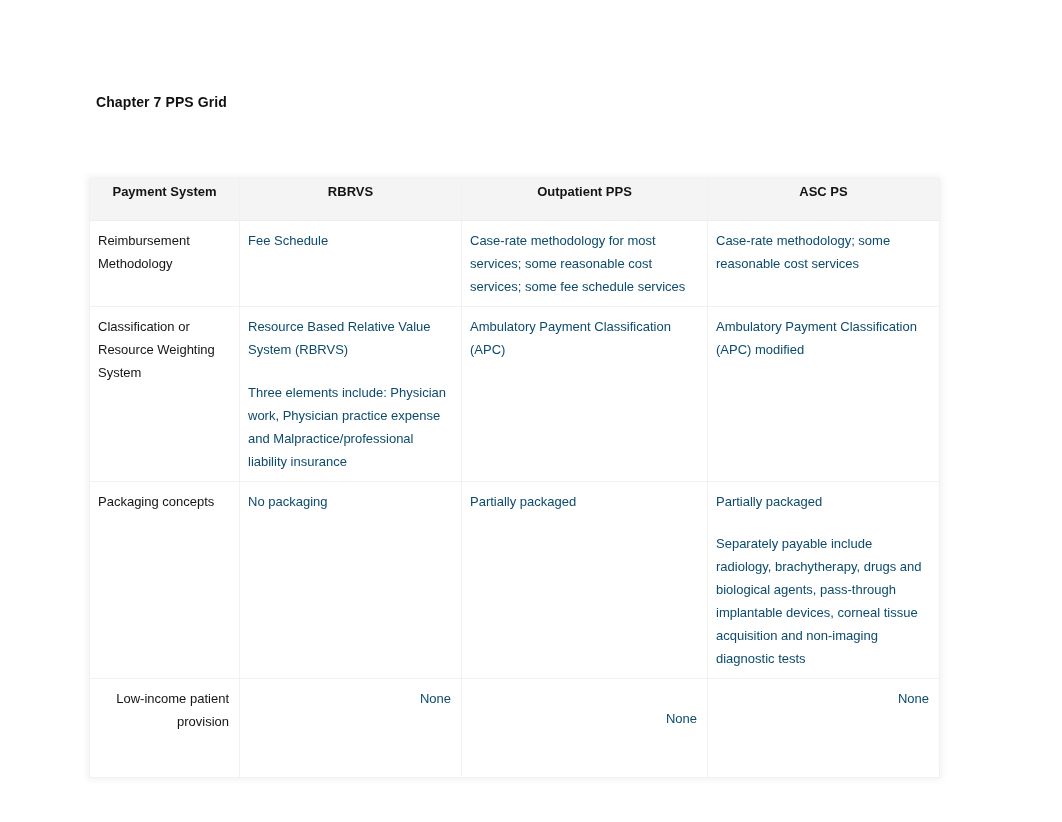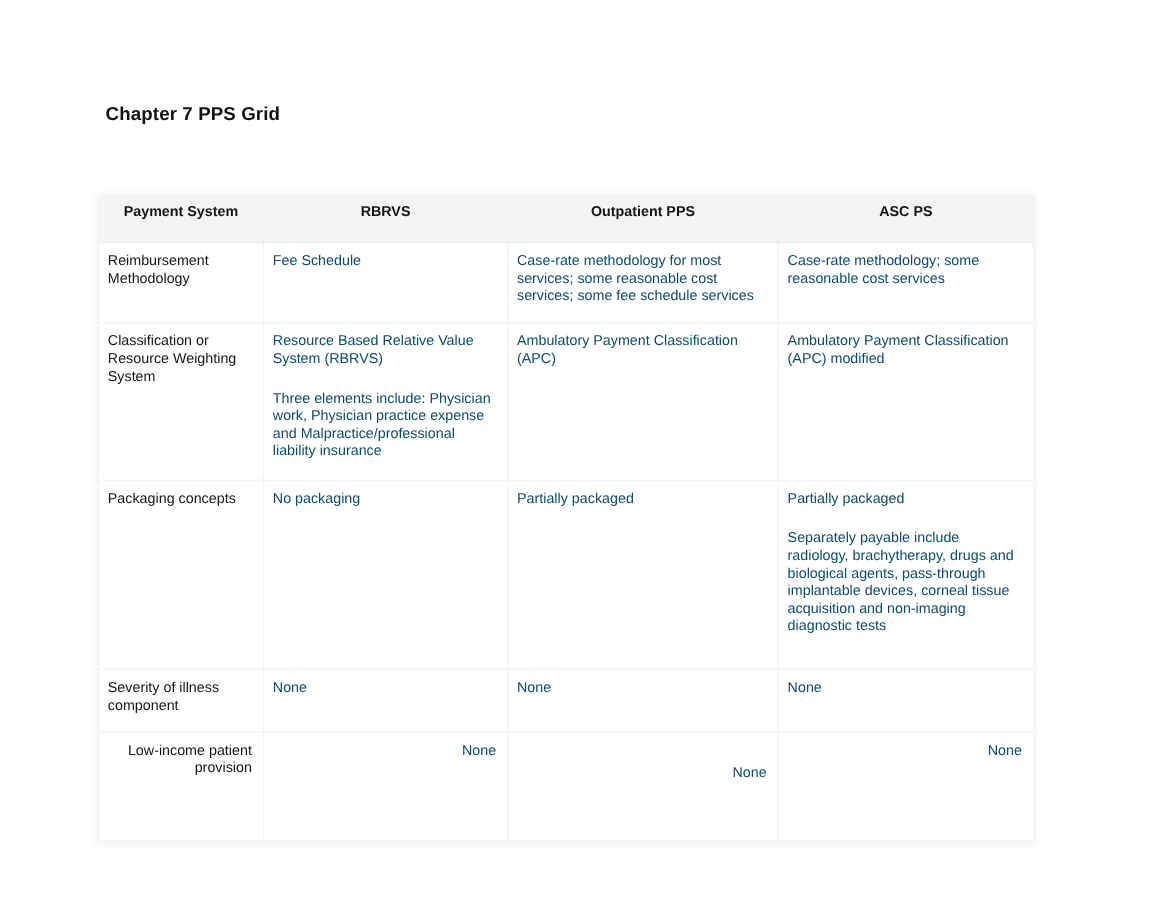--- a/index.html
+++ b/index.html
@@ -19,21 +19,21 @@
   .page {
     position: relative;
     width: 1062px;
     height: 822px;
   }
 
   .doc-heading {
     position: absolute;
     left: 96px;
     top: 94px;
-    font-size: 17px;
+    font-size: 14px;
     font-weight: bold;
     color: #111111;
     letter-spacing: 0.1px;
   }
 
   .doc-intro {
     position: absolute;
     left: 96px;
     top: 123px;
     font-size: 13.5px;
@@ -76,21 +76,21 @@
     font-size: 13px;
     font-weight: bold;
     color: #141414;
     padding: 5px 6px 6px 6px;
     border-bottom: 1px solid #ededed;
   }
 
   table.pps-grid tbody td {
     padding: 8px 10px 8px 8px;
     font-size: 13px;
-    line-height: 16px;
+    line-height: 23px;
   }
 
   td.label-cell {
     color: #151515;
     font-weight: normal;
   }
 
   td.answer-cell {
     color: #0c4a6e;
   }
@@ -183,34 +183,20 @@
           </td>
           <td class="answer-cell">
             <p class="cell-p">Partially packaged</p>
           </td>
           <td class="answer-cell">
             <p class="cell-p">Partially packaged</p>
             <p class="cell-p">Separately payable include radiology, brachytherapy, drugs and biological agents, pass-through implantable devices, corneal tissue acquisition and non-imaging diagnostic tests</p>
           </td>
         </tr>
 
-        <tr class="row-3">
-          <td class="label-cell">
-            <p class="cell-p">Severity of illness component</p>
-          </td>
-          <td class="answer-cell">
-            <p class="cell-p">None</p>
-          </td>
-          <td class="answer-cell">
-            <p class="cell-p">None</p>
-          </td>
-          <td class="answer-cell">
-            <p class="cell-p">None</p>
-          </td>
-        </tr>
 
         <tr class="row-4">
           <td class="label-cell">
             <p class="cell-p">Low-income patient provision</p>
           </td>
           <td class="answer-cell">
             <p class="cell-p">None</p>
           </td>
           <td class="answer-cell">
             <span class="spacer-line"></span>

